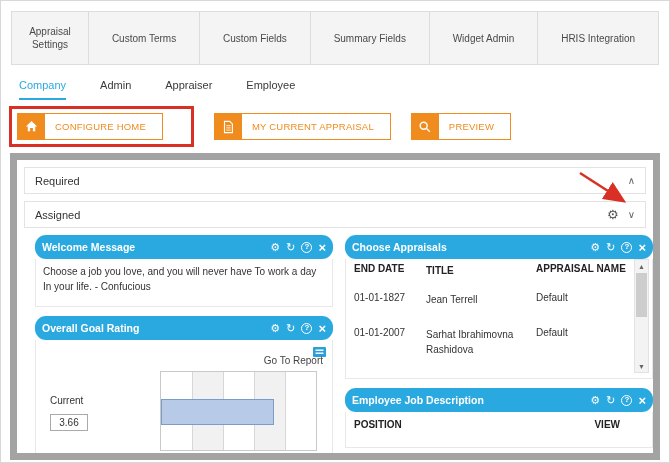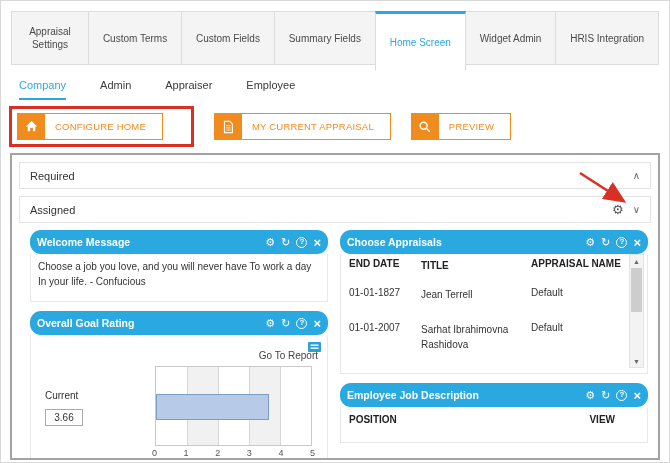--- a/index.html
+++ b/index.html
@@ -25,21 +25,21 @@
   .actions { display:flex; align-items:center; margin:6px 0 0 8px; }
   .actions > * + * { margin-left:20px; }
   .red-box { border:3px solid #d93025; padding:4px 28px 4px 5px; display:inline-flex; }
   .btn { display:inline-flex; align-items:center; background:#fff; border:1px solid #f08c1e; height:27px;
          cursor:pointer; padding-right:16px; }
   .btn-icon { width:27px; height:27px; background:#f08c1e; display:flex; align-items:center; justify-content:center;
          margin-right:10px; flex:none; }
   .btn-label { color:#f08c1e; font-size:9.5px; letter-spacing:.2px; white-space:nowrap; }
 
   
-  .panel { margin:6px 9px 0 9px; border:2px solid #a3a3a3; height:307px; overflow:hidden; background:#fff; }
+  .panel { margin:6px 9px 0 9px; border:7px solid #a3a3a3; height:307px; overflow:hidden; background:#fff; }
   .section { display:flex; align-items:center; margin:7px 7px 0 7px; border:1px solid #e3e3e3; height:27px;
          padding:0 10px; font-size:11px; color:#333; cursor:pointer; background:#fff; }
   .section-right { margin-left:auto; display:flex; align-items:center; gap:9px; color:#666; }
   .gear-dark { font-size:13px; color:#555; cursor:pointer; line-height:1; }
   .chev { font-size:10px; color:#666; cursor:pointer; line-height:1; }
 
   
   .widgets { display:flex; align-items:flex-start; gap:12px; padding:7px 0 0 18px; }
   .col { display:flex; flex-direction:column; gap:9px; }
   .col.left  { width:298px; }
@@ -106,21 +106,20 @@
 </head>
 <body>
 
 <div class="screen">
 
   <div class="tabstrip">
     <div class="tab">Appraisal Settings</div>
     <div class="tab">Custom Terms</div>
     <div class="tab">Custom Fields</div>
     <div class="tab">Summary Fields</div>
-    <div class="tab active">Home Screen</div>
     <div class="tab">Widget Admin</div>
     <div class="tab">HRIS Integration</div>
   </div>
 
   <div class="subtabs">
     <div class="subtab active">Company</div>
     <div class="subtab">Admin</div>
     <div class="subtab">Appraiser</div>
     <div class="subtab">Employee</div>
   </div>

